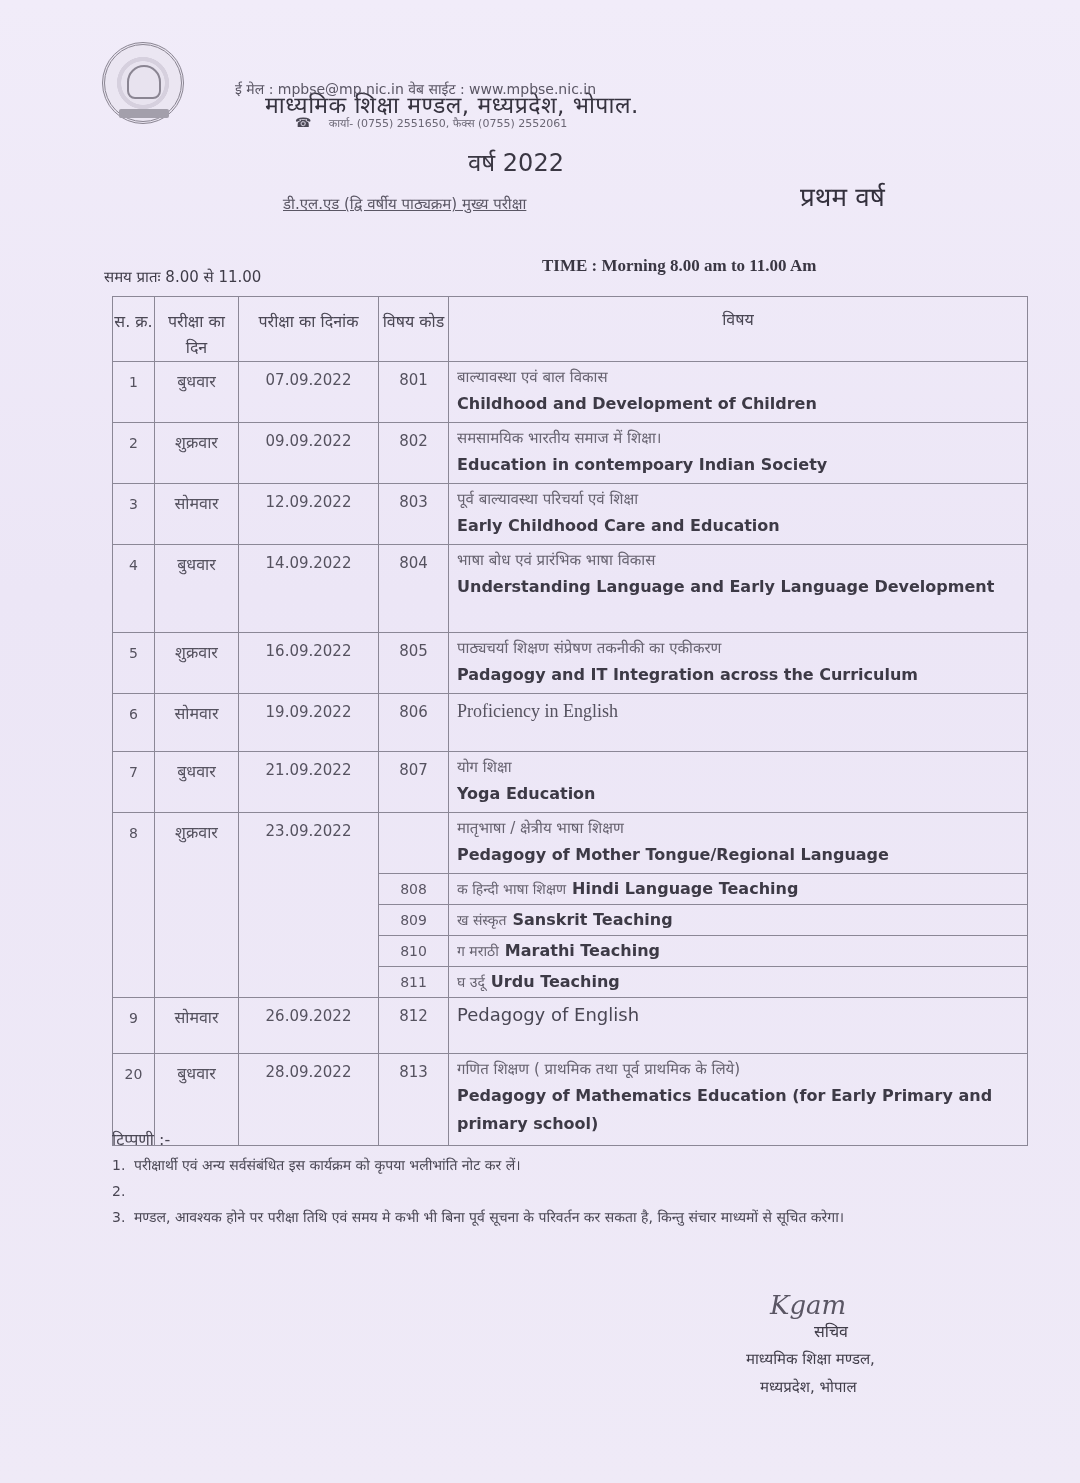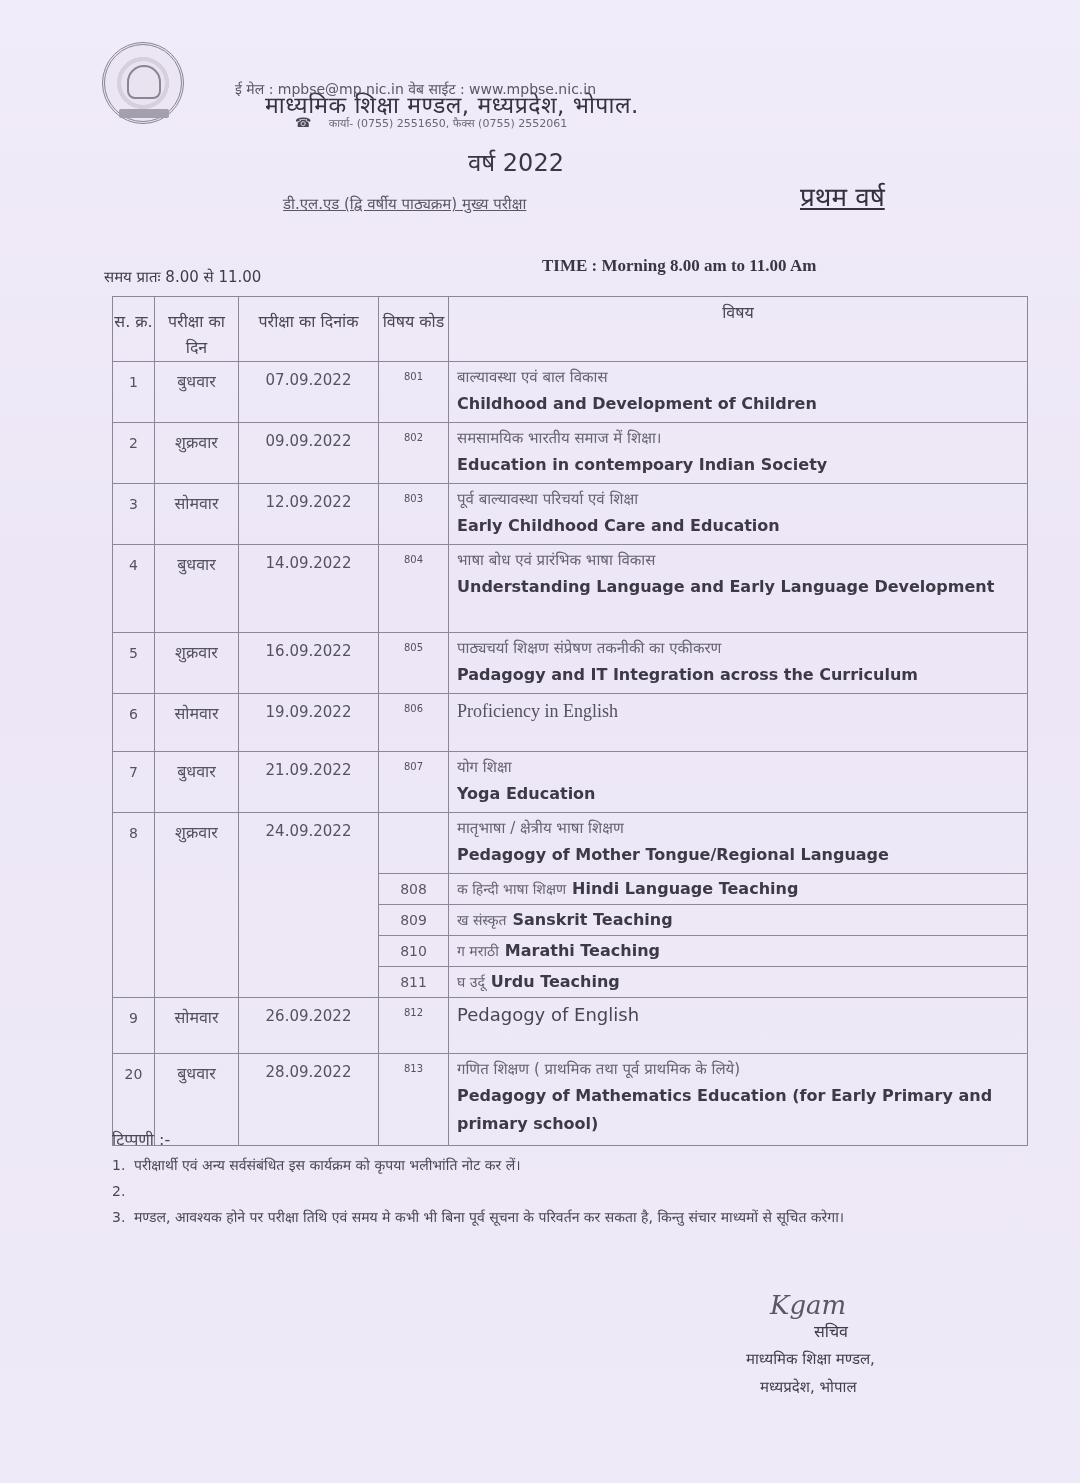--- a/index.html
+++ b/index.html
@@ -41,47 +41,47 @@
     position: absolute; left: 295px; top: 115px; font-size: 11px; color: #6a6674;
   }
   .phone-icon { font-size: 13px; margin-right: 14px; color: #4b4855; }
   .year {
     position: absolute; left: 468px; top: 145px; font-size: 24px; color: #3a3743;
   }
   .exam-name {
     position: absolute; left: 283px; top: 193px; font-size: 15px; color: #5a5664; text-decoration: underline;
   }
   .year-label {
-    position: absolute; left: 800px; top: 178px; font-size: 26px; color: #34313d; text-decoration: underline;
+    position: absolute; left: 800px; top: 178px; font-size: 26px; color: #34313d;
   }
   .time-hi {
     position: absolute; left: 104px; top: 266px; font-size: 15px; color: #3f3c48;
   }
   .time-en {
     position: absolute; left: 542px; top: 256px; font-size: 17px; font-weight: bold;
     font-family: "Liberation Serif", serif; color: #3a3743;
   }
 
   
   table.sched {
     position: absolute; left: 112px; top: 296px; width: 916px;
     border-collapse: collapse; table-layout: fixed;
   }
   table.sched td, table.sched th {
     border: 1px solid #8b8796; vertical-align: top; padding: 0;
     font-weight: normal;
   }
   table.sched th { font-size: 16px; color: #4a4754; text-align: center; line-height: 26px; padding-top: 12px; }
-  table.sched th.subj-h { vertical-align: top; padding-top: 3px; }
+  table.sched th.subj-h { vertical-align: top; padding-top: 10px; }
   .c-sn { width: 42px; } .c-day { width: 84px; } .c-date { width: 140px; }
   .c-code { width: 70px; } .c-subj { width: auto; }
   td.num { text-align: center; font-size: 14px; color: #55525f; padding-top: 12px !important; }
   td.day { text-align: center; font-size: 16px; color: #55525f; padding-top: 8px !important; }
   td.date { text-align: center; font-size: 15px; color: #55525f; padding-top: 9px !important; }
-  td.code { text-align: center; font-size: 10px; color: #55525f; padding-top: 9px !important; }
+  td.code { text-align: center; font-size: 15px; color: #55525f; padding-top: 9px !important; }
   td.subj { padding: 2px 8px 4px 8px !important; }
   .hi { font-size: 15px; color: #66626f; line-height: 26px; display: block; }
   .en { font-size: 16px; font-weight: bold; color: #3d3a46; line-height: 28px; display: block; }
   .en-plain { font-size: 18px; color: #55525f; font-family: "Liberation Serif", serif; line-height: 30px; display: block;}
   .en-reg { font-size: 18px; color: #4a4754; line-height: 30px; display: block; }
   .inline-hi { font-size: 14px; color: #66626f; margin-right: 6px; }
   .inline-en { font-size: 16px; font-weight: bold; color: #3d3a46; }
   td.subrow { padding: 2px 8px !important; line-height: 26px; }
   td.code-sub { text-align: center; font-size: 14px; color: #5a5664; line-height: 30px; }
 
@@ -206,21 +206,21 @@
       <td class="code">807</td>
       <td class="subj">
         <span class="hi">योग शिक्षा</span>
         <span class="en">Yoga Education</span>
       </td>
     </tr>
 
     <tr style="height:56px">
       <td class="num" rowspan="5">8</td>
       <td class="day" rowspan="5">शुक्रवार</td>
-      <td class="date" rowspan="5">24.09.2022</td>
+      <td class="date" rowspan="5">23.09.2022</td>
       <td class="code"></td>
       <td class="subj">
         <span class="hi">मातृभाषा / क्षेत्रीय भाषा शिक्षण</span>
         <span class="en">Pedagogy of Mother Tongue/Regional Language</span>
       </td>
     </tr>
     <tr style="height:30px">
       <td class="code-sub">808</td>
       <td class="subrow">
         <span class="inline-hi">क हिन्दी भाषा शिक्षण</span><span class="inline-en">Hindi Language Teaching</span>

